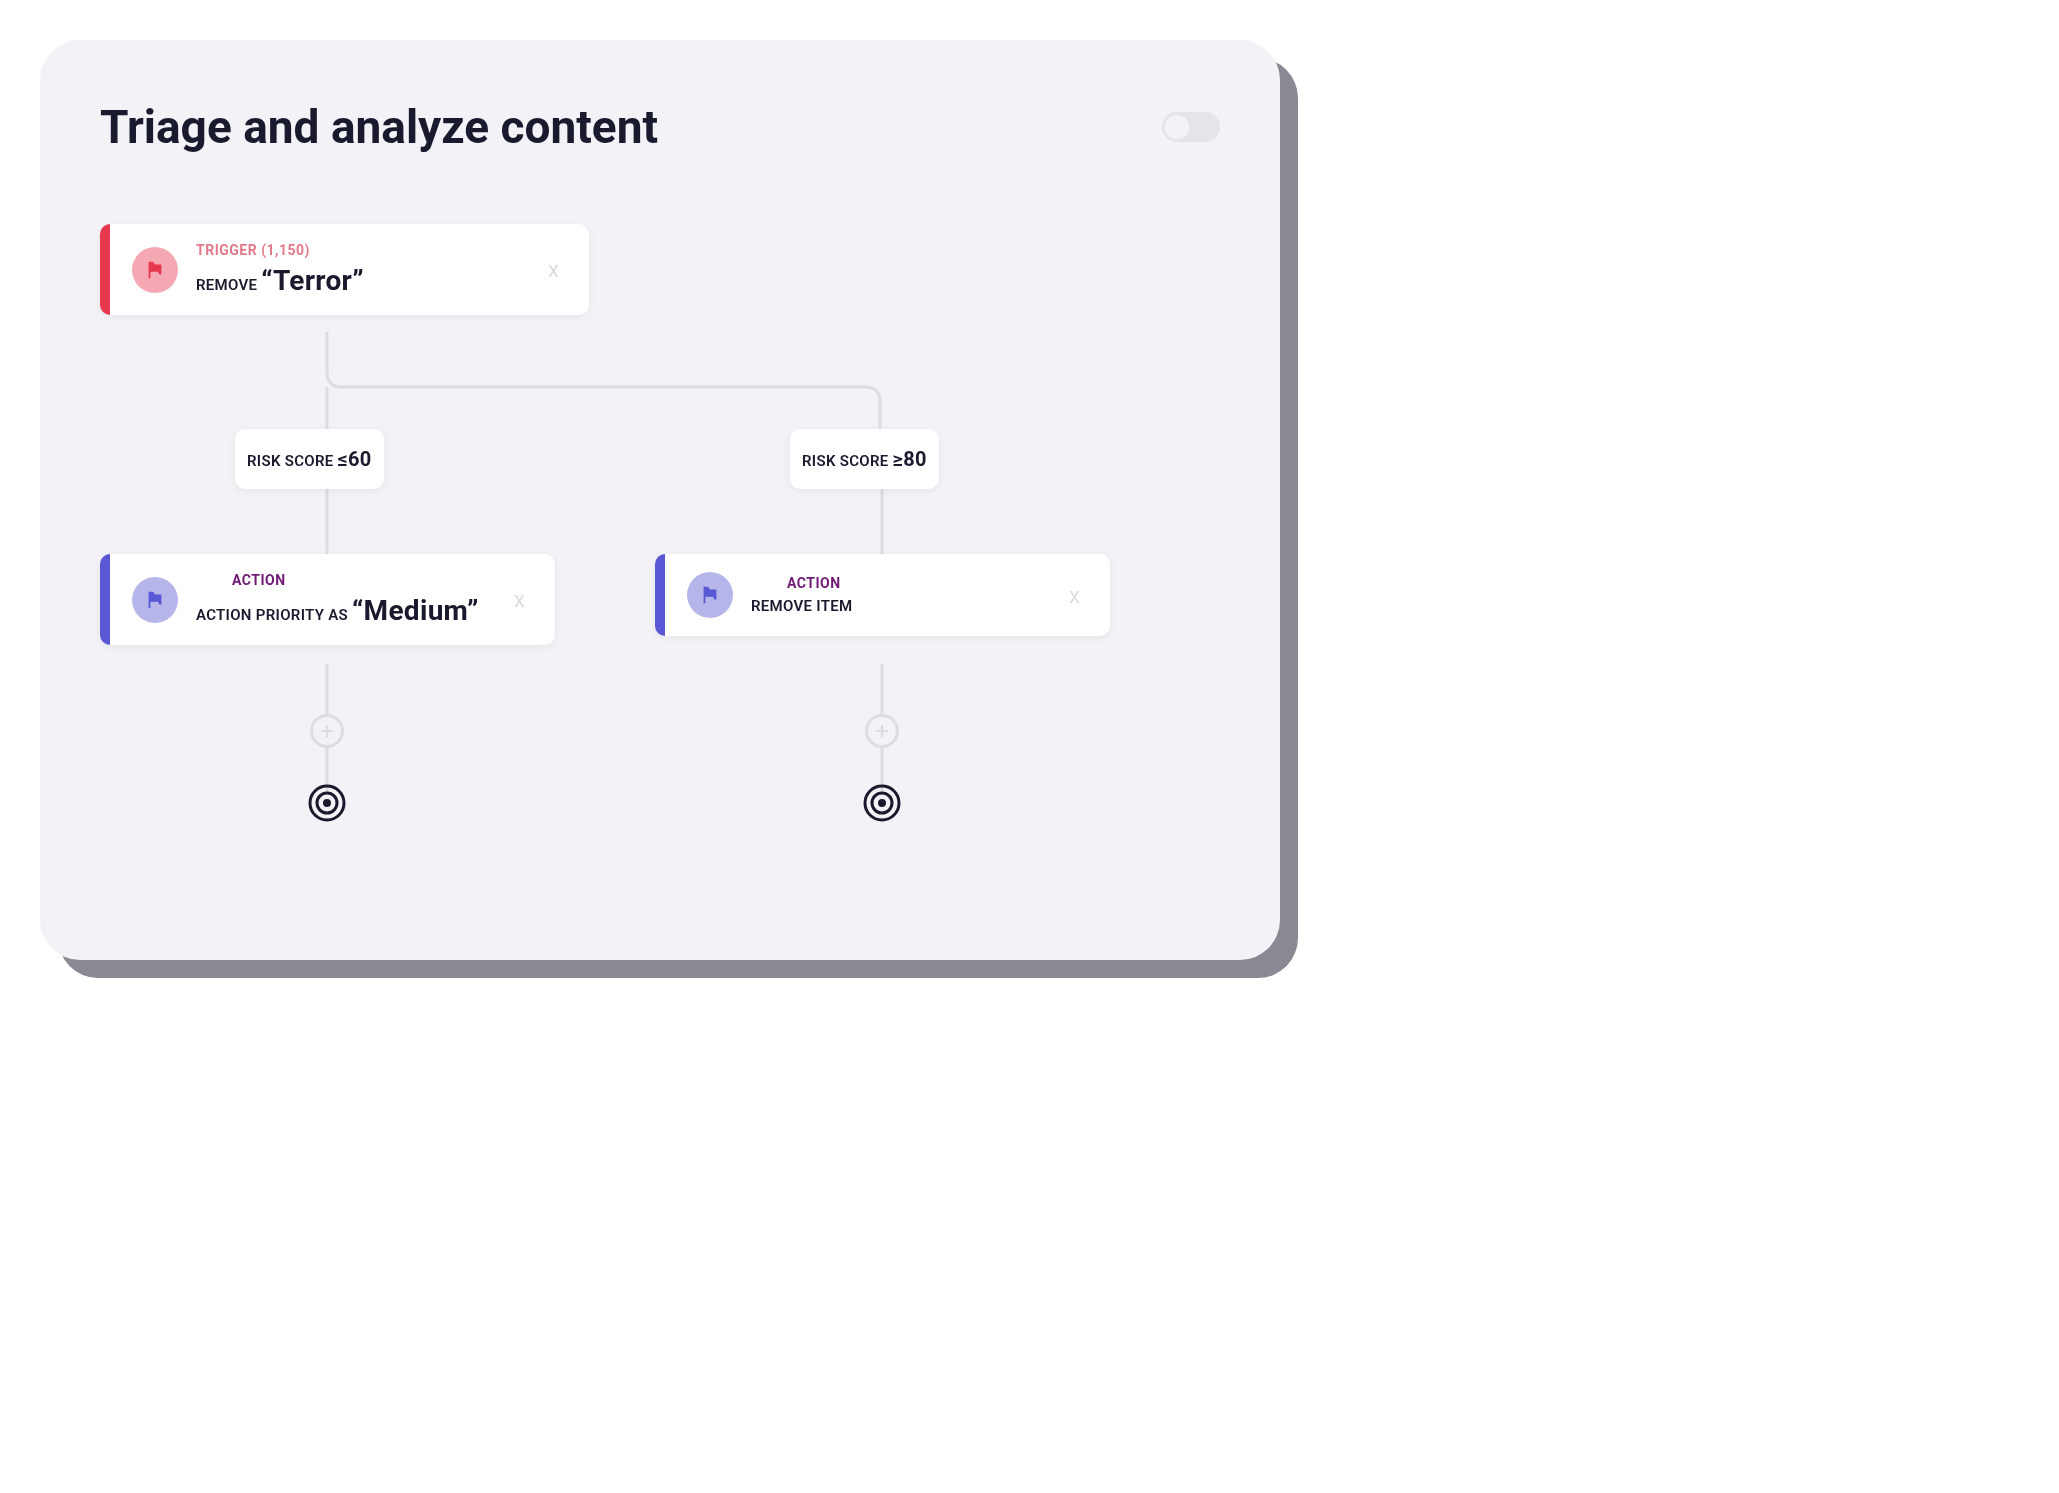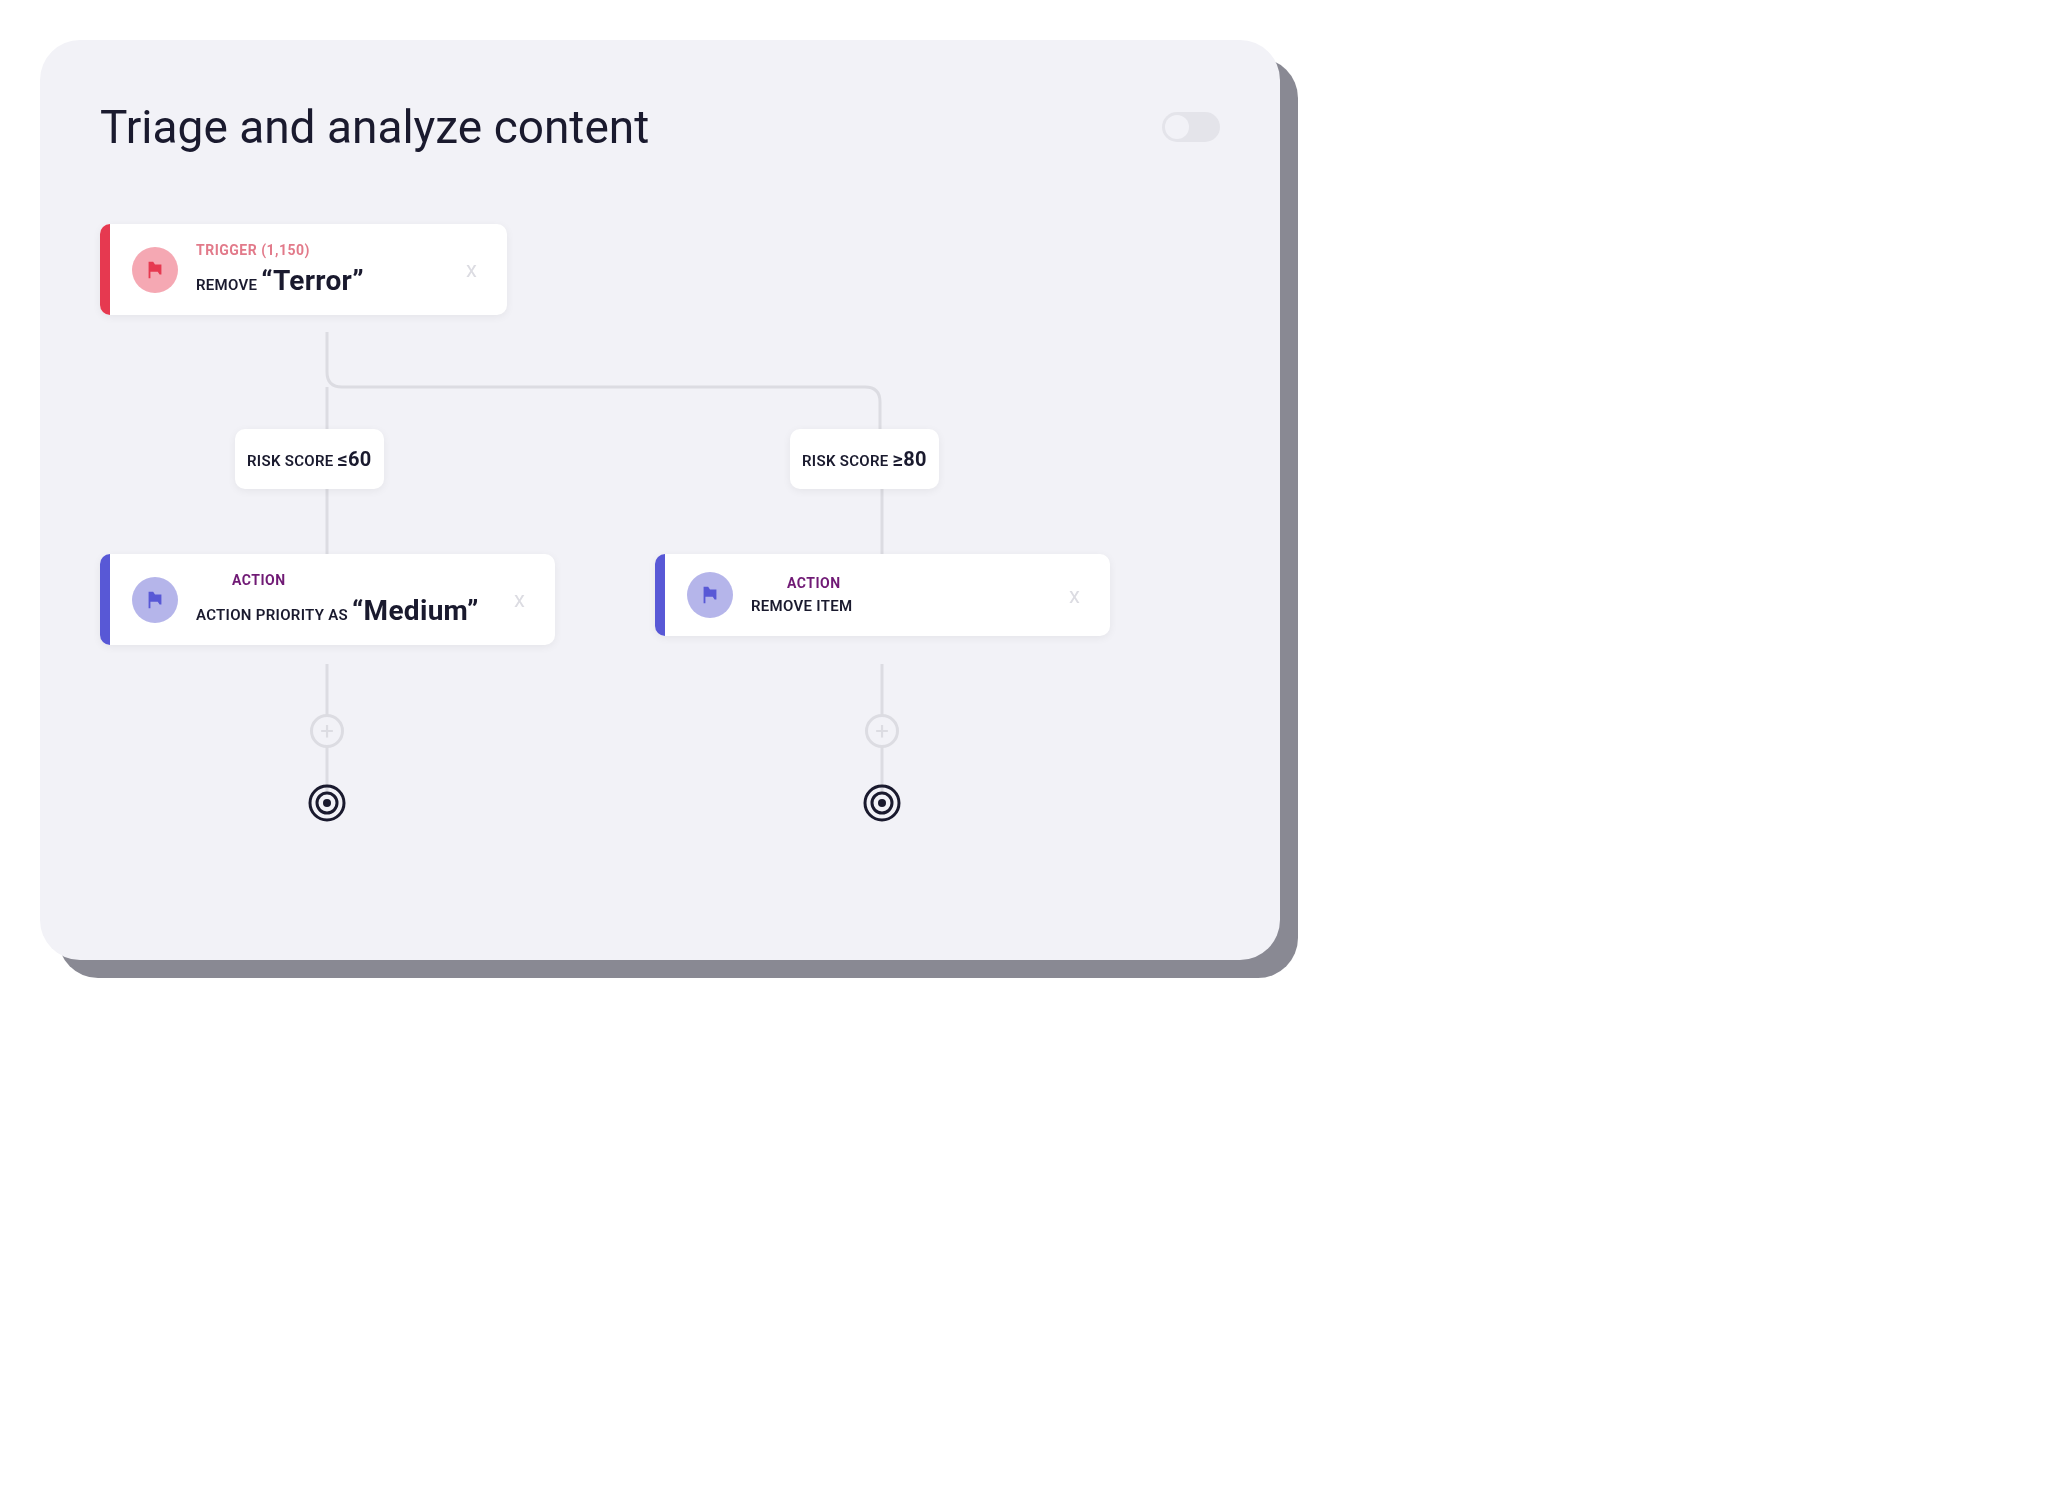--- a/index.html
+++ b/index.html
@@ -22,21 +22,21 @@
       position: relative;
     }
     .header {
       display: flex;
       justify-content: space-between;
       align-items: center;
       margin-bottom: 70px;
     }
     .title {
       font-size: 46px;
-      font-weight: 400;
+      font-weight: 700;
       color: #1a1a2e;
     }
     .toggle {
       width: 58px;
       height: 30px;
       background: #e4e4ea;
       border-radius: 999px;
       position: relative;
       cursor: pointer;
     }
@@ -126,21 +126,21 @@
       color: #1a1a2e;
       letter-spacing: 0.3px;
     }
     .condition-card .op {
       font-size: 20px;
       font-weight: 700;
     }
     .trigger-card {
       top: 0;
       left: 0;
-      width: 407px;
+      width: 489px;
     }
     .cond-left {
       top: 205px;
       left: 135px;
     }
     .cond-right {
       top: 205px;
       left: 690px;
     }
     .action-left {

